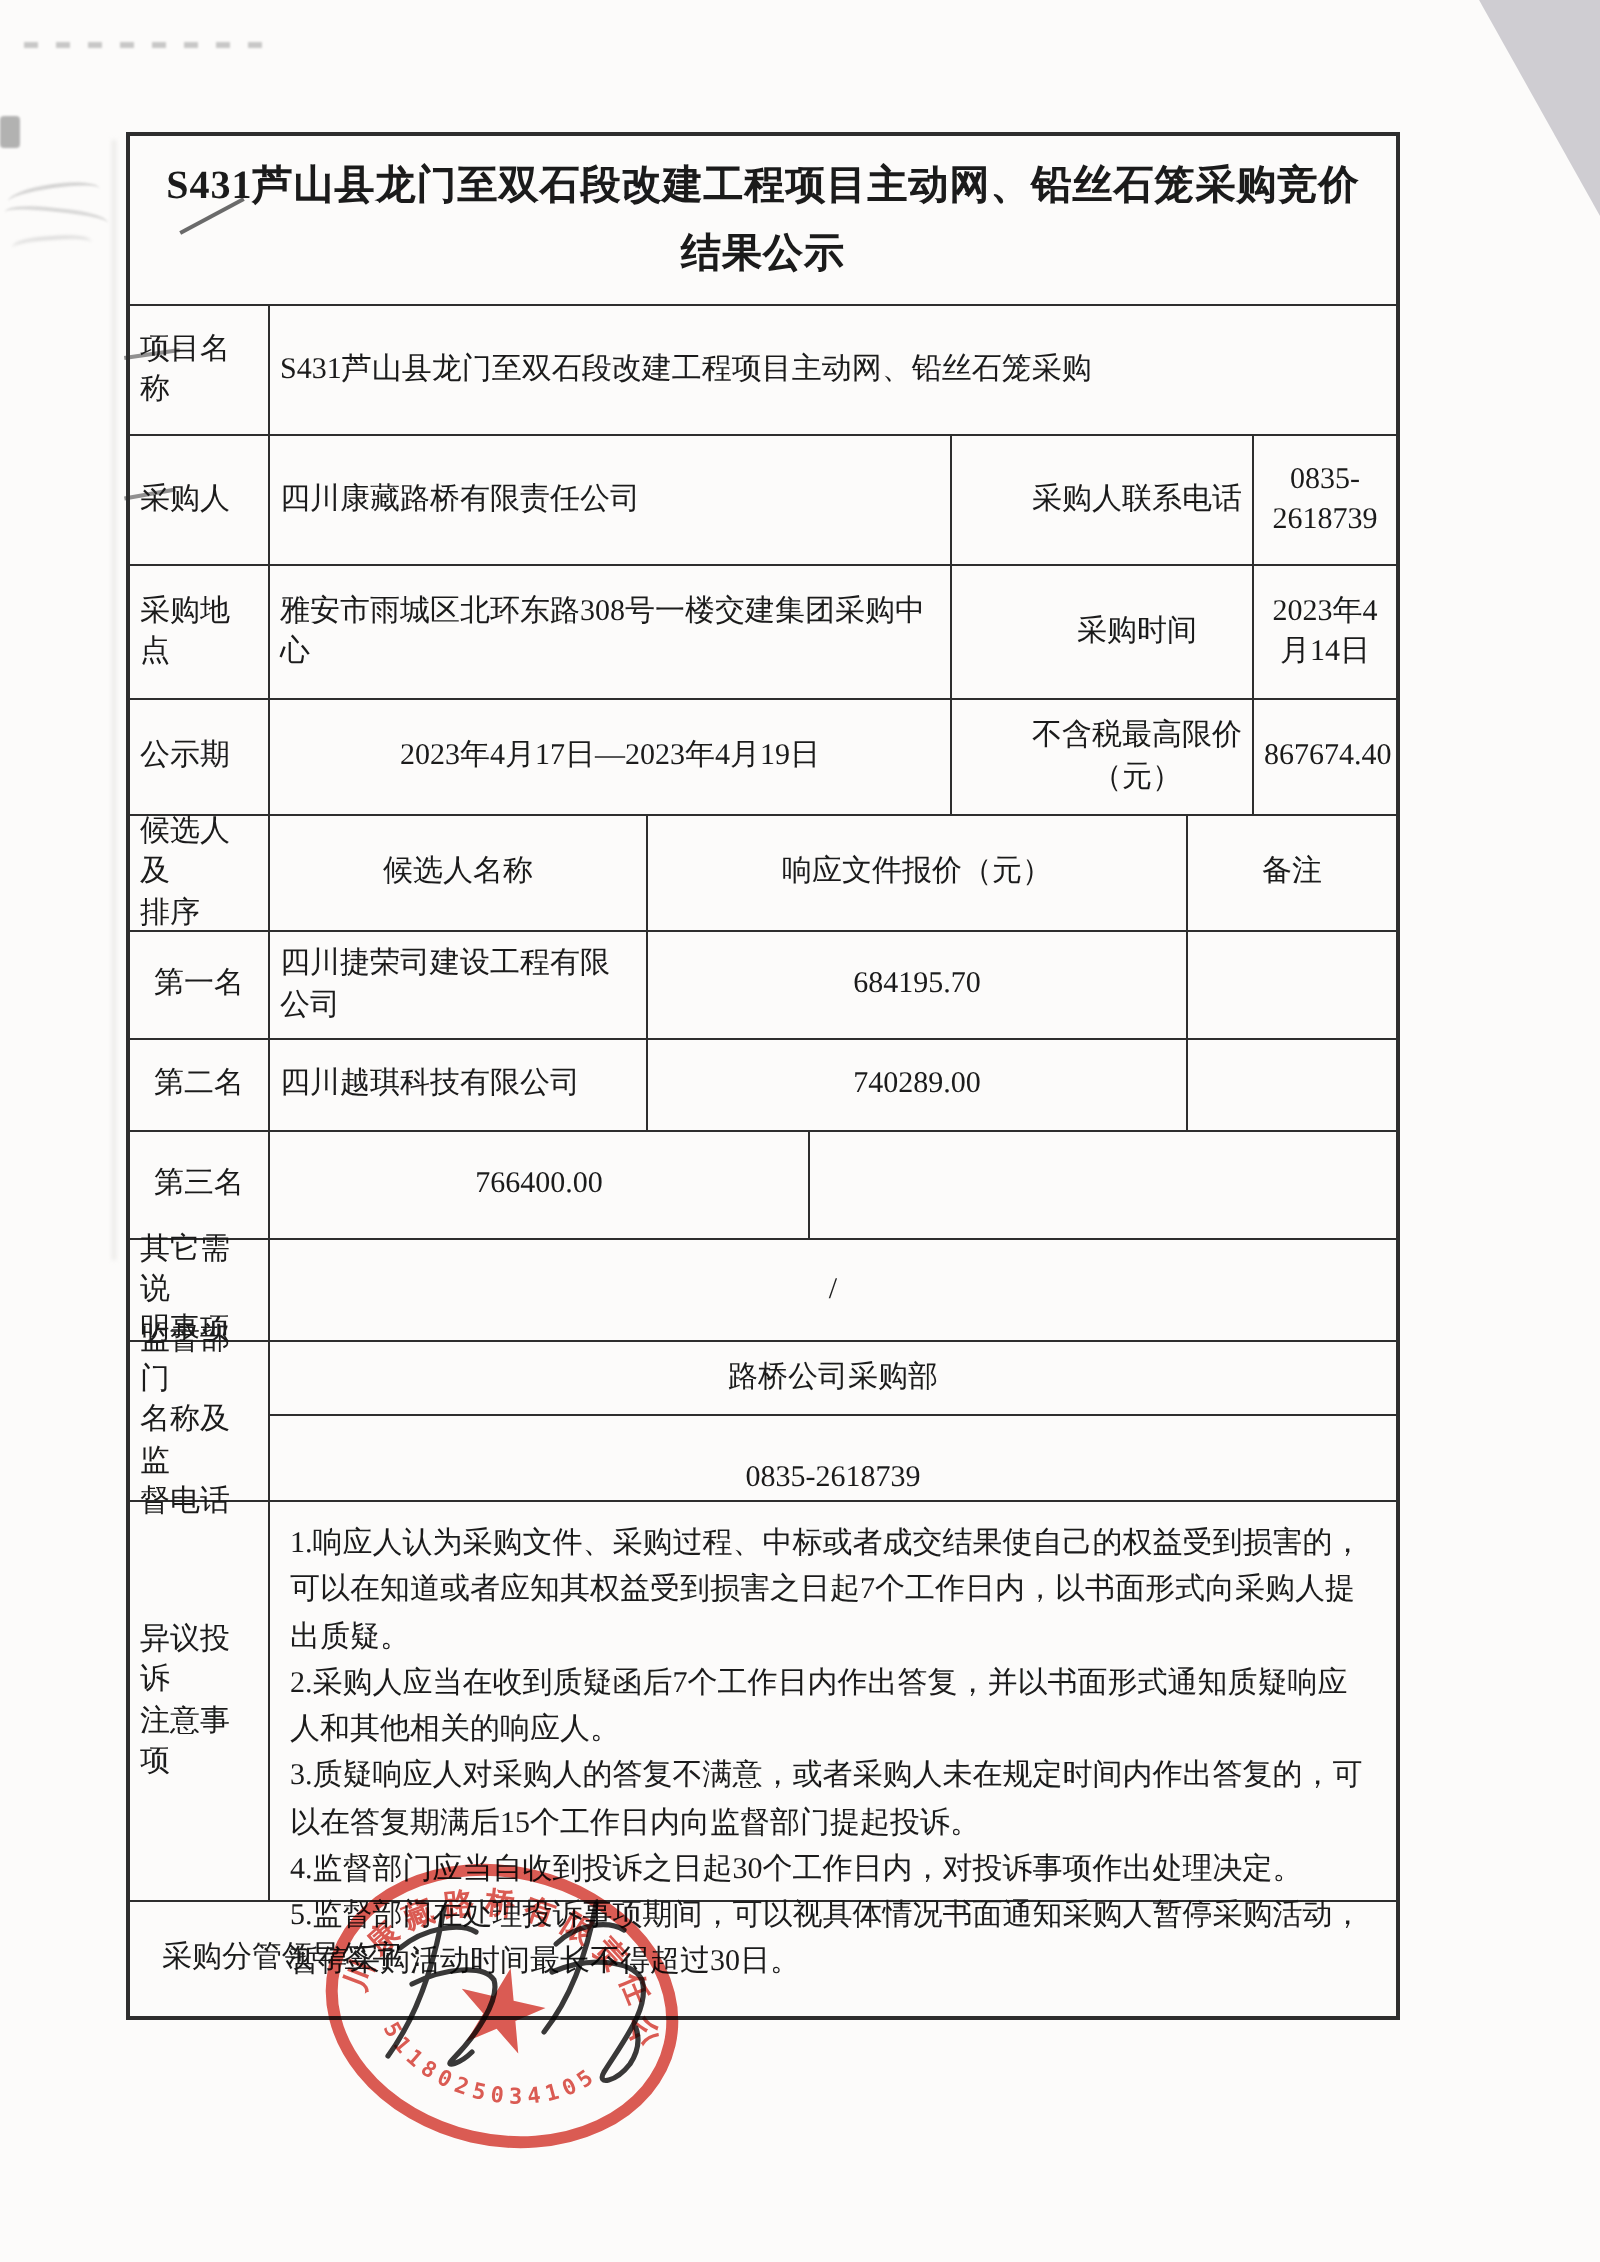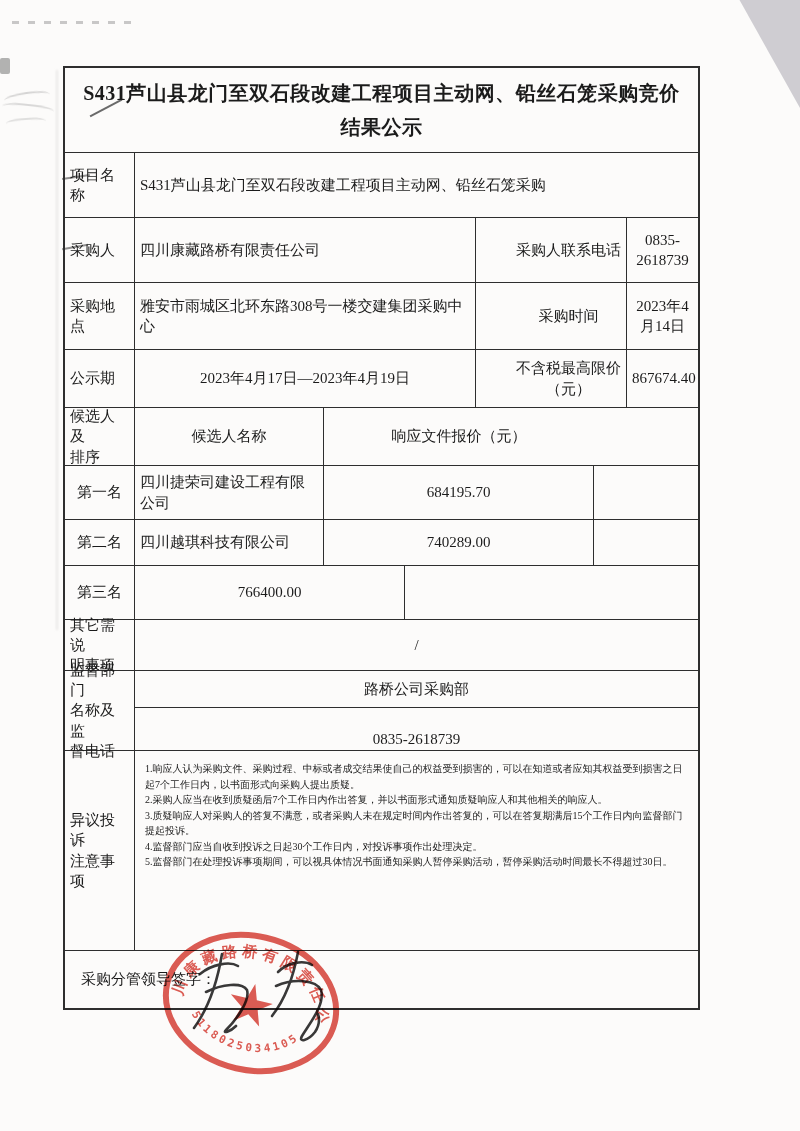--- a/index.html
+++ b/index.html
@@ -85,21 +85,21 @@
   .c-price{width:270px;flex:0 0 270px;}
   .c-remark{flex:1;}
 
   .sup-col{flex:1;display:flex;flex-direction:column;padding:0;align-items:stretch;gap:20px;}
   .sup-sub{flex:0 0 37px;display:flex;align-items:center;justify-content:center;
     border-bottom:1.5px solid #2e2e2e;box-sizing:border-box;font-size:15px;}
   .sup-sub2{flex:1;display:flex;align-items:center;justify-content:center;font-size:15px;}
 
   .complaint-body{
     flex:1;display:block;padding:10px 12px 6px 10px;
-    font-size:10px;line-height:1.55;text-align:left;align-self:flex-start;
+    font-size:15px;line-height:1.55;text-align:left;align-self:flex-start;
   }
   .complaint-body .item{margin:0;}
 
   .sign-row .cell{padding-left:16px;}
 
   
   .stamp{
     position:absolute;left:158px;top:930px;width:186px;height:146px;
     mix-blend-mode:multiply;opacity:.88;
     transform:rotate(13deg);
@@ -156,20 +156,21 @@
       <div class="cell c-lab2 c-center pre">不含税最高限价
 （元）</div>
       <div class="cell c-val2 c-center">867674.40</div>
     </div>
 
     <div class="row row-h58">
       <div class="cell c-label">候选人及
 排序</div>
       <div class="cell c-name c-center">候选人名称</div>
       <div class="cell c-price c-center">响应文件报价（元）</div>
+      <div class="cell c-remark c-center">备注</div>
     </div>
 
     <div class="row row-h54">
       <div class="cell c-label c-center">第一名</div>
       <div class="cell c-name">四川捷荣司建设工程有限公司</div>
       <div class="cell c-price c-center">684195.70</div>
       <div class="cell c-remark"></div>
     </div>
 
     <div class="row row-h46">

